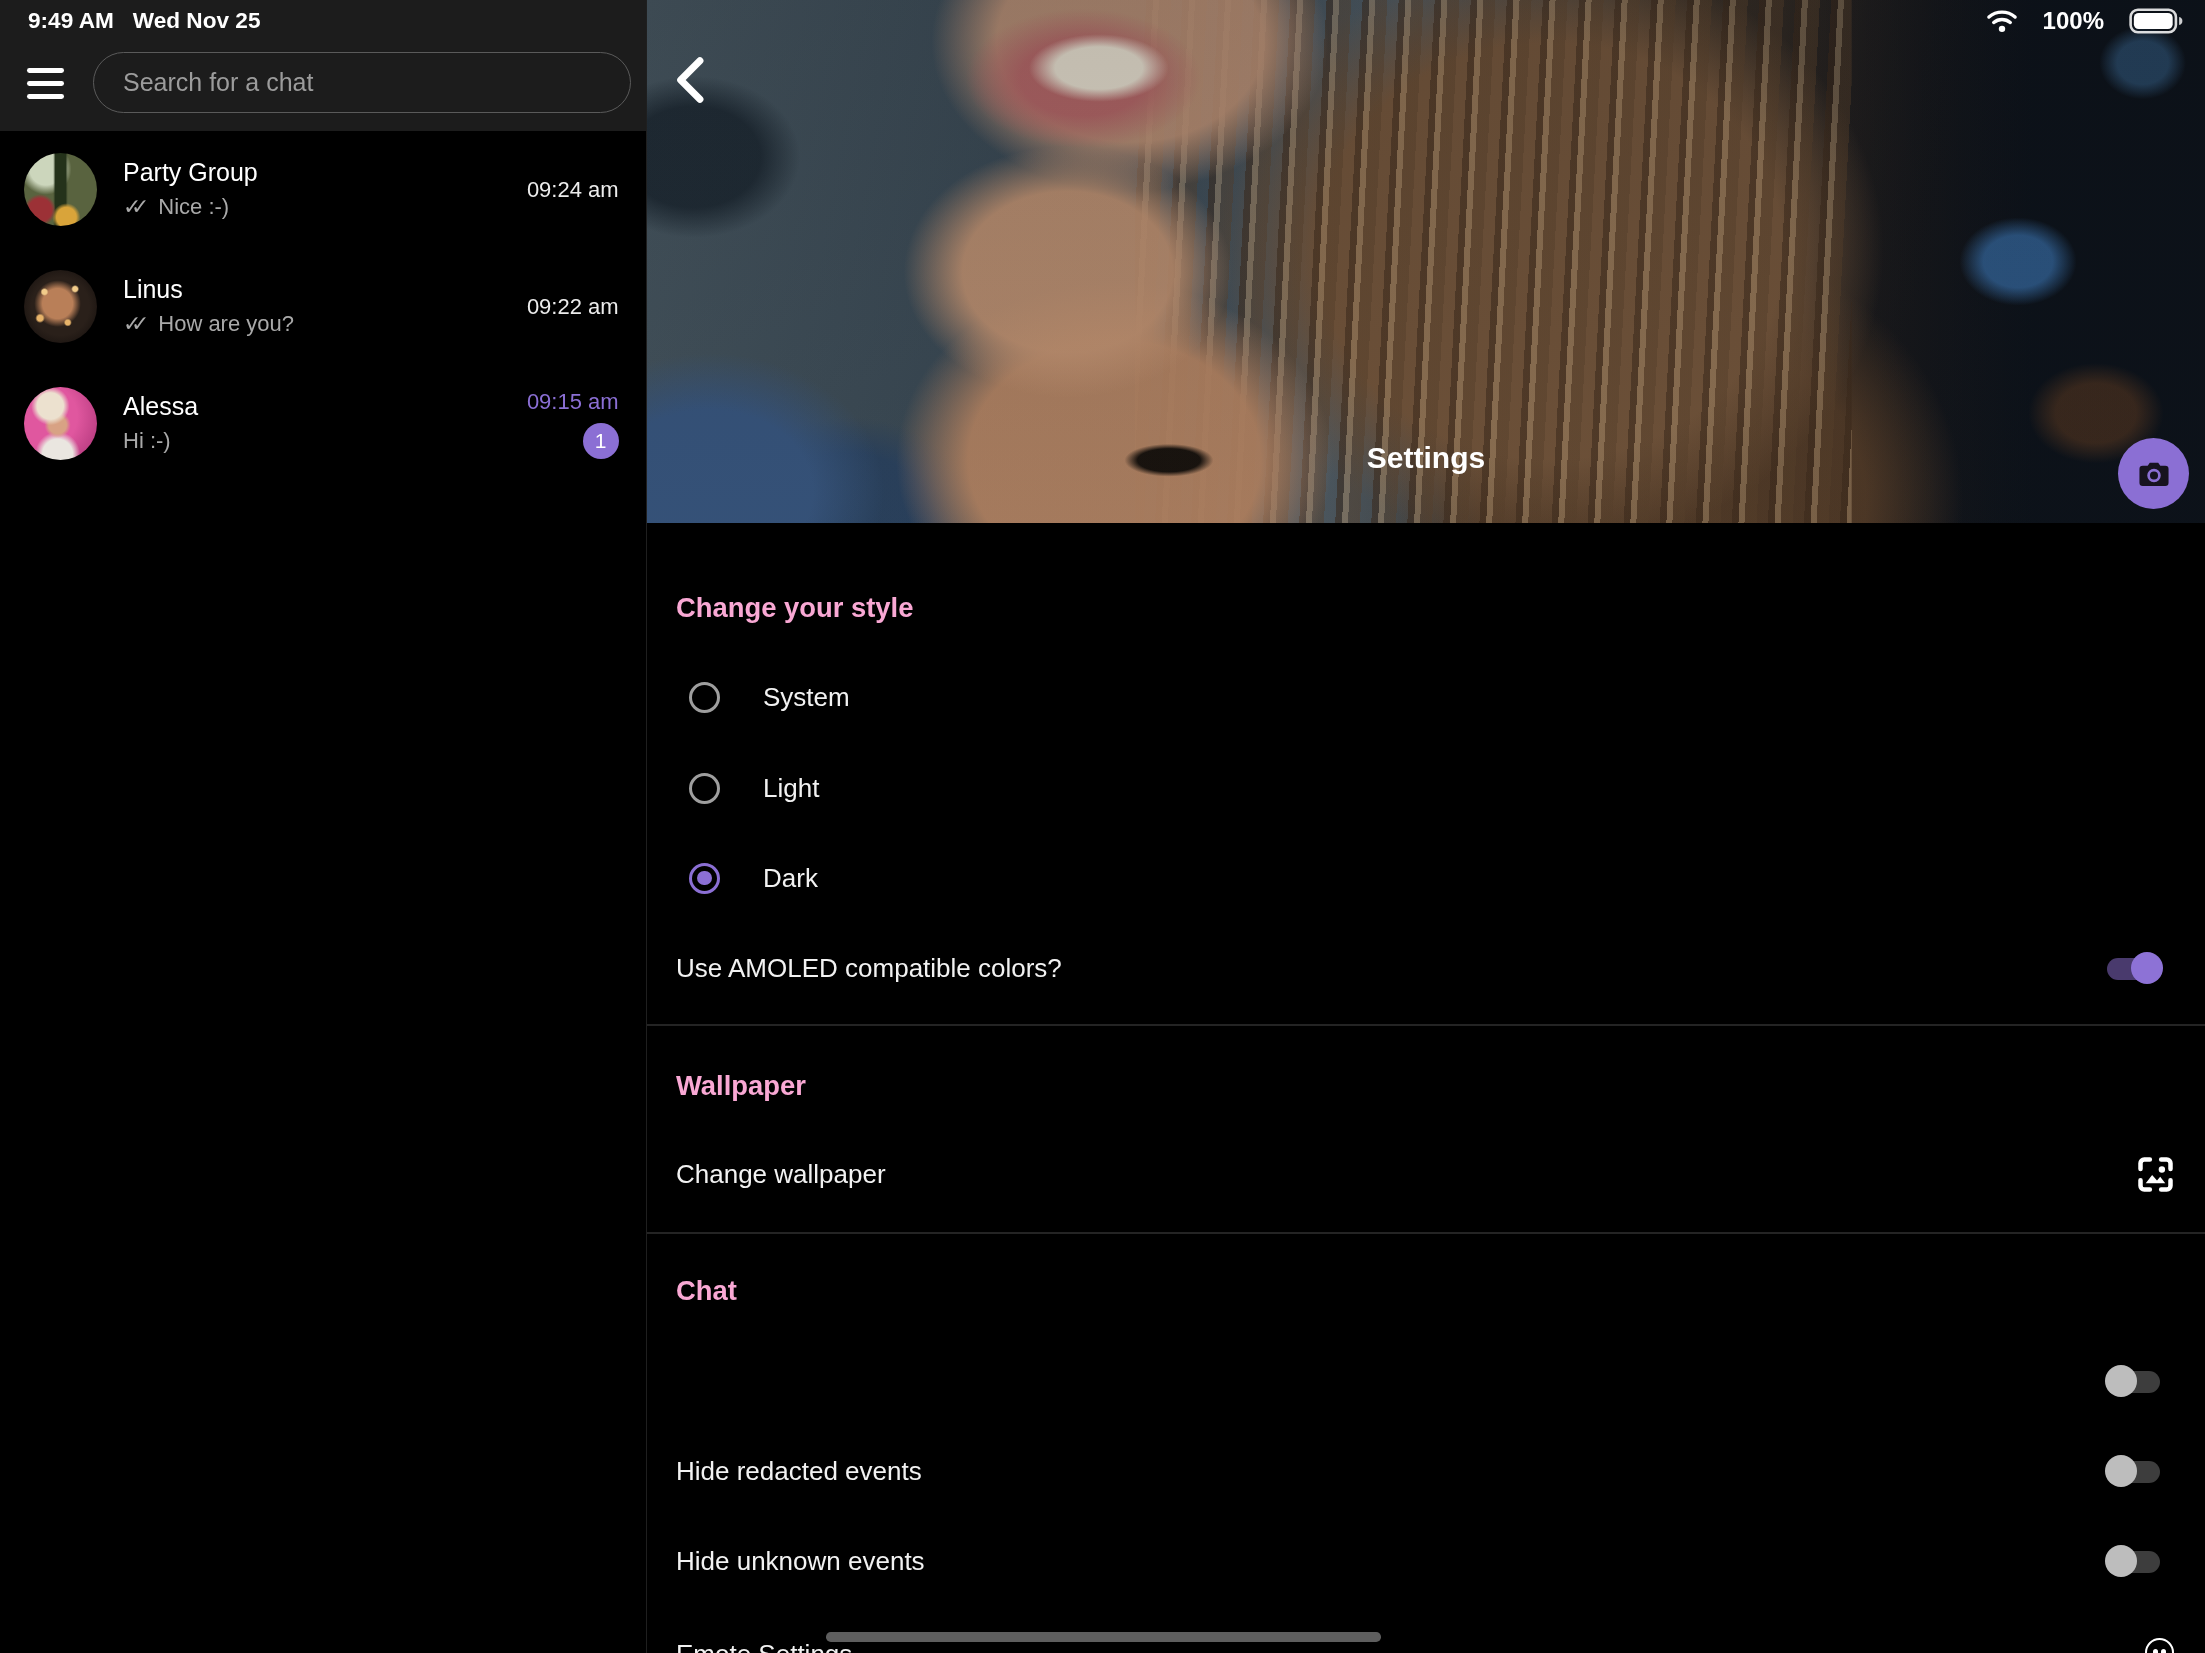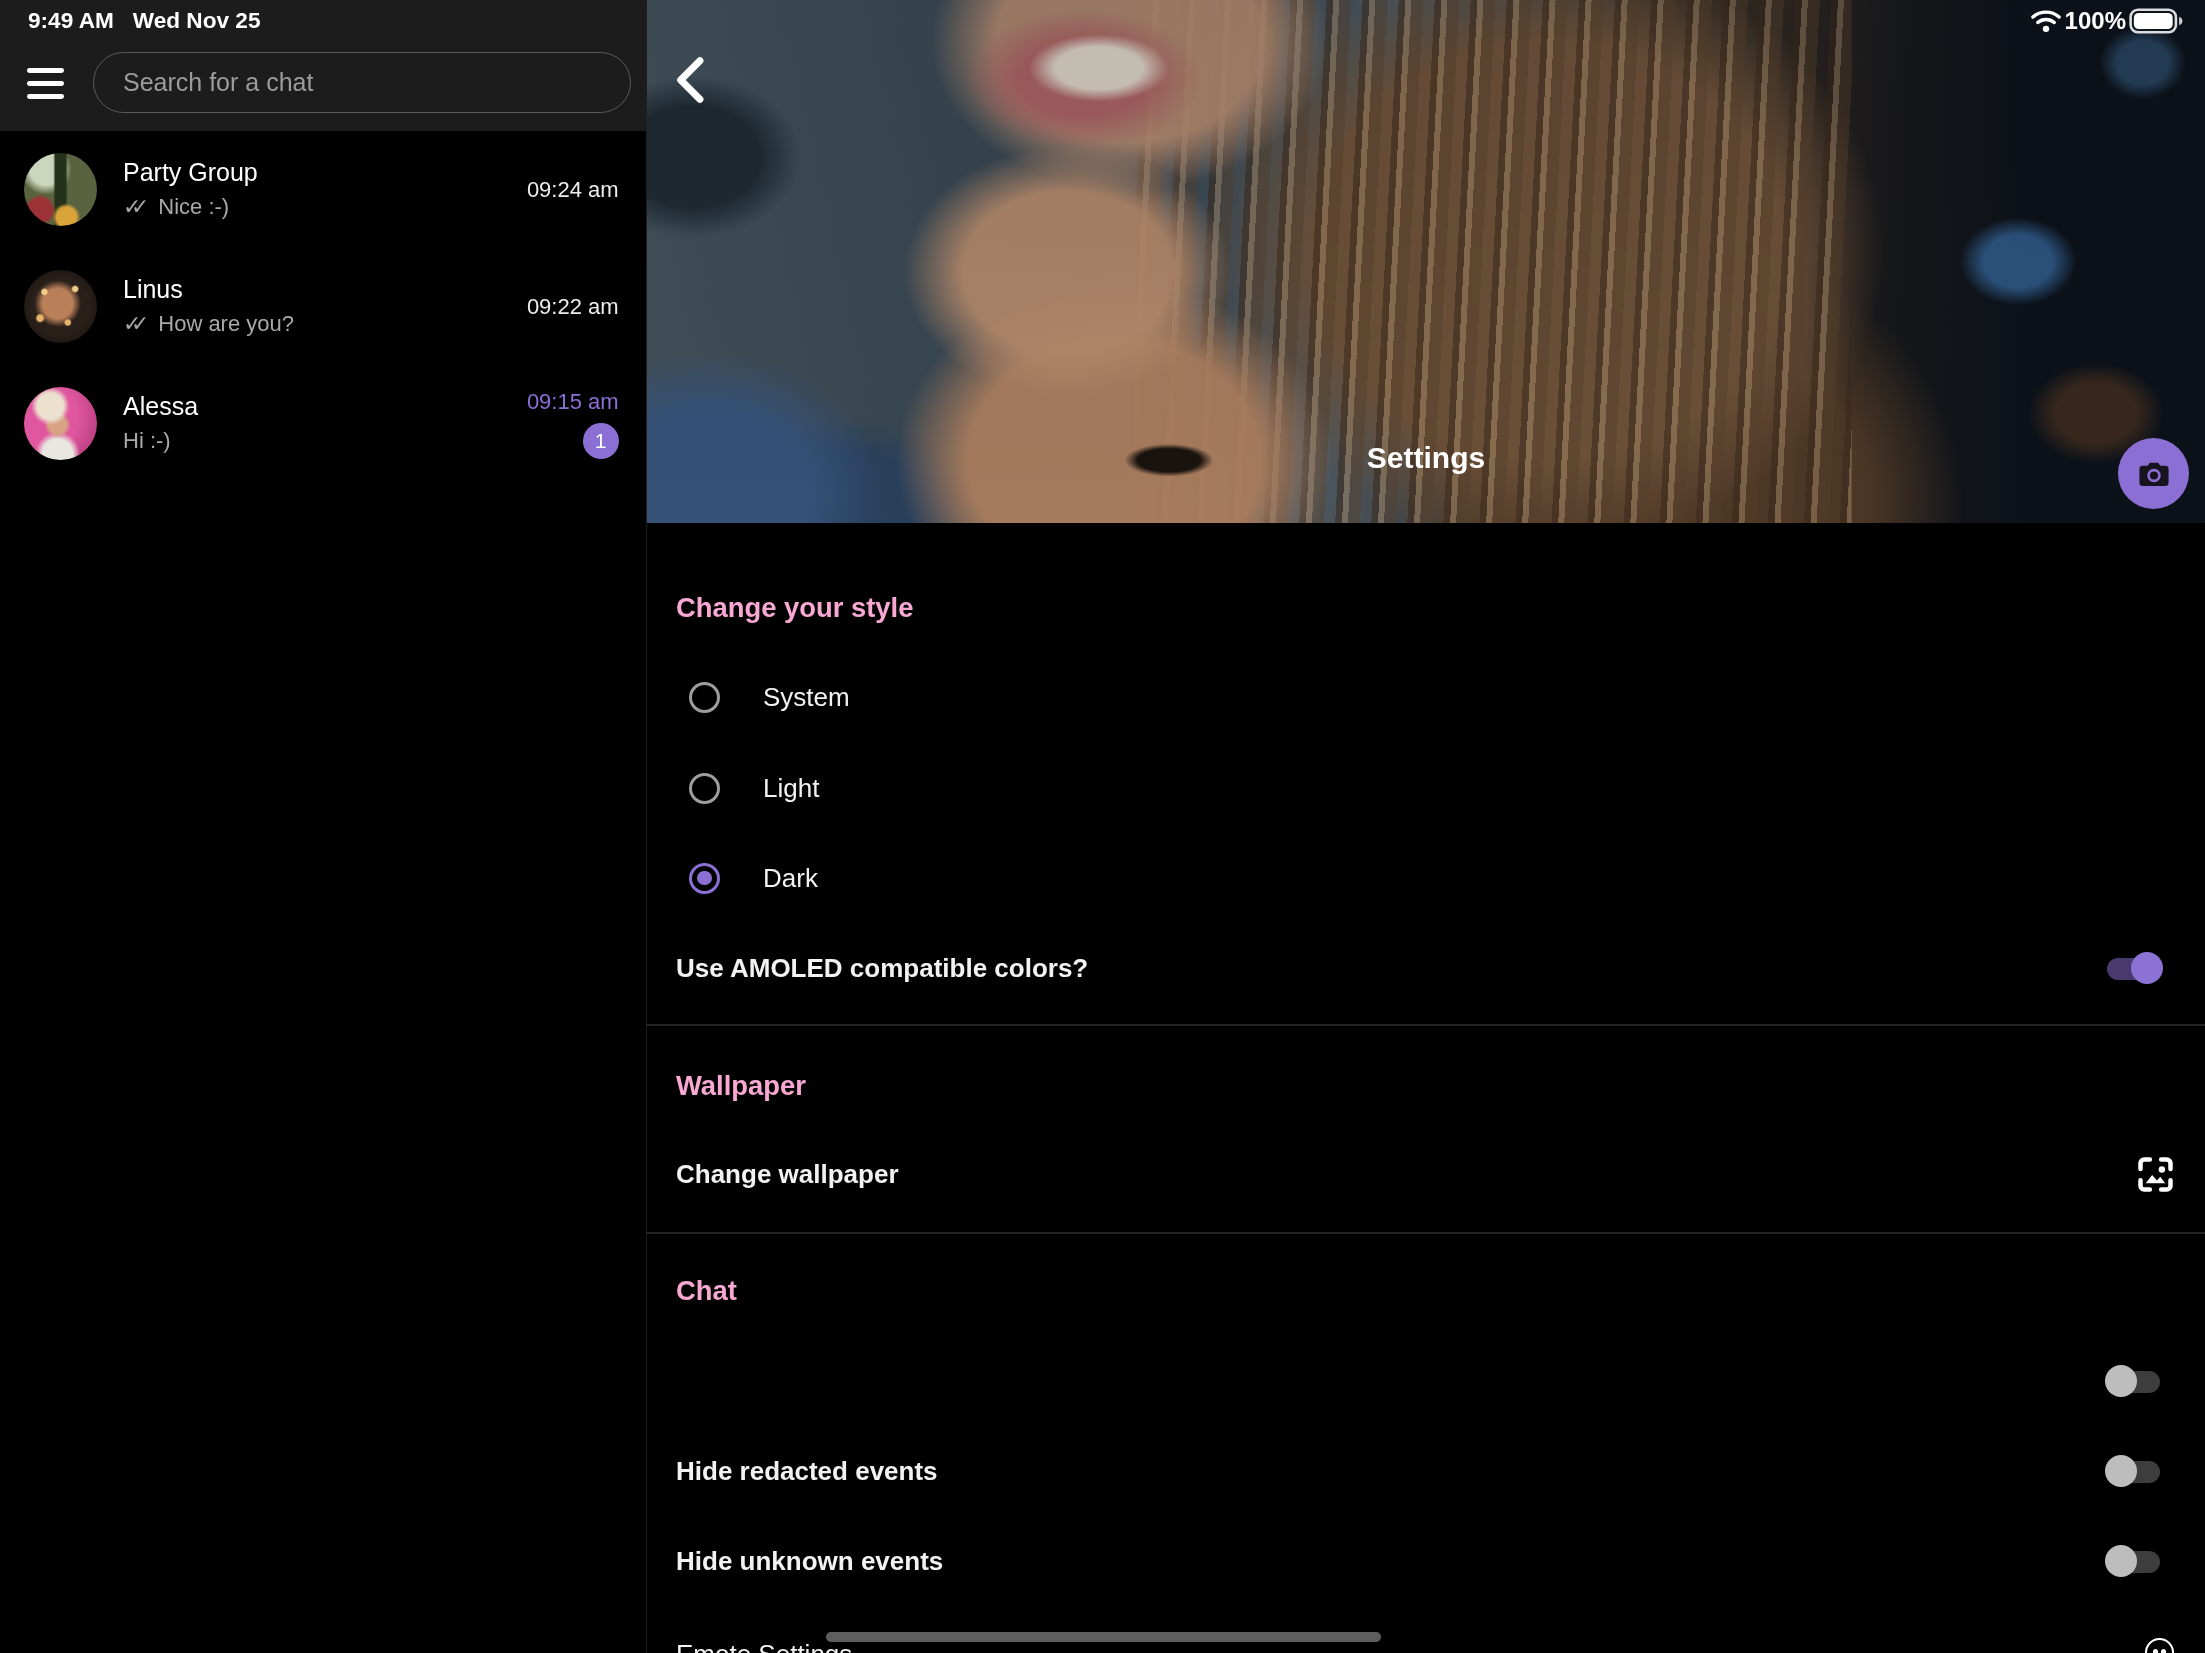--- a/index.html
+++ b/index.html
@@ -64,31 +64,31 @@
     radial-gradient(ellipse 161px 129px at 13% 99%, rgba(44,70,102,.9) 0 50%, rgba(44,70,102,0) 78%),
     repeating-linear-gradient(93deg, rgba(122,90,60,0) 0 11.3px, rgba(64,44,28,.55) 11.3px 18px, rgba(185,154,116,.5) 18px 24px, rgba(96,70,46,.45) 24px 36px) 58% 0 / 46% 100% no-repeat,
     radial-gradient(ellipse 387px 347px at 58% 48%, #7a5a3e 0 60%, rgba(122,90,62,0) 86%),
     radial-gradient(ellipse 347px 315px at 66% 96%, rgba(90,64,42,.92) 0 55%, rgba(90,64,42,0) 83%),
     radial-gradient(ellipse 77px 58px at 88% 50%, rgba(56,110,168,.8) 0 45%, rgba(56,110,168,0) 76%),
     radial-gradient(ellipse 57px 48px at 96% 12%, rgba(66,120,170,.5) 0 45%, rgba(66,120,170,0) 76%),
     radial-gradient(ellipse 89px 66px at 93% 79%, rgba(96,60,34,.6) 0 45%, rgba(96,60,34,0) 76%),
     linear-gradient(90deg, rgba(13,19,27,0) 73%, #0d131b 89%),
     radial-gradient(ellipse 133px 101px at 3% 30%, rgba(30,42,52,.9) 0 50%, rgba(30,42,52,0) 80%),
     linear-gradient(100deg, #4a5a64 0%, #3a4a56 30%, #54616a 46%, #3c3228 62%, #211d1c 80%, #131820 100%);}
-  .statusbar-right{position:absolute;right:21px;top:6.5px;display:flex;align-items:center;gap:3px;color:#fff;text-align:center;}
+  .statusbar-right{position:absolute;right:21px;top:6.5px;display:flex;align-items:center;gap:25px;color:#fff;text-align:center;}
   .sb-batt-text{font-size:24px;font-weight:600;}
   .back-btn{position:absolute;left:18px;top:53px;width:48px;height:57px;background:none;border:none;cursor:pointer;padding:0;}
   .hero-title{position:absolute;left:0;top:441px;width:100%;text-align:center;color:#fff;font-size:30px;font-weight:600;}
   .fab{position:absolute;right:16px;top:438px;width:71px;height:71px;border-radius:50%;background:#8b6fd4;
     border:none;cursor:pointer;display:flex;align-items:center;justify-content:center;}
 
   .sec-heading{position:absolute;left:29px;height:32px;line-height:32px;font-size:27.4px;font-weight:700;color:#f9a8d4;}
   .row-label{font-size:26px;color:#f2f2f2;}
   .abs-row{position:absolute;left:0;width:100%;height:39px;display:flex;align-items:center;}
-  .pad{padding-left:29px;font-weight:bold;}
+  .pad{padding-left:29px;}
   .divider{position:absolute;left:0;width:100%;height:1.6px;background:#242424;}
 
   .radio-row{position:absolute;left:42px;height:36px;display:flex;align-items:center;gap:43px;cursor:pointer;}
   .radio{width:31px;height:31px;border-radius:50%;border:3.2px solid #9e9e9e;position:relative;flex:none;}
   .radio.selected{border-color:#8b6fd4;}
   .radio.selected::after{content:"";position:absolute;left:50%;top:50%;width:14.5px;height:14.5px;margin:-7.3px 0 0 -7.3px;
     border-radius:50%;background:#8b6fd4;}
 
   .switch{position:absolute;right:42px;width:58px;height:32px;cursor:pointer;}
   .switch .track{position:absolute;left:2.4px;top:5.7px;width:53px;height:22px;border-radius:11.3px;background:#3d3d3d;}

